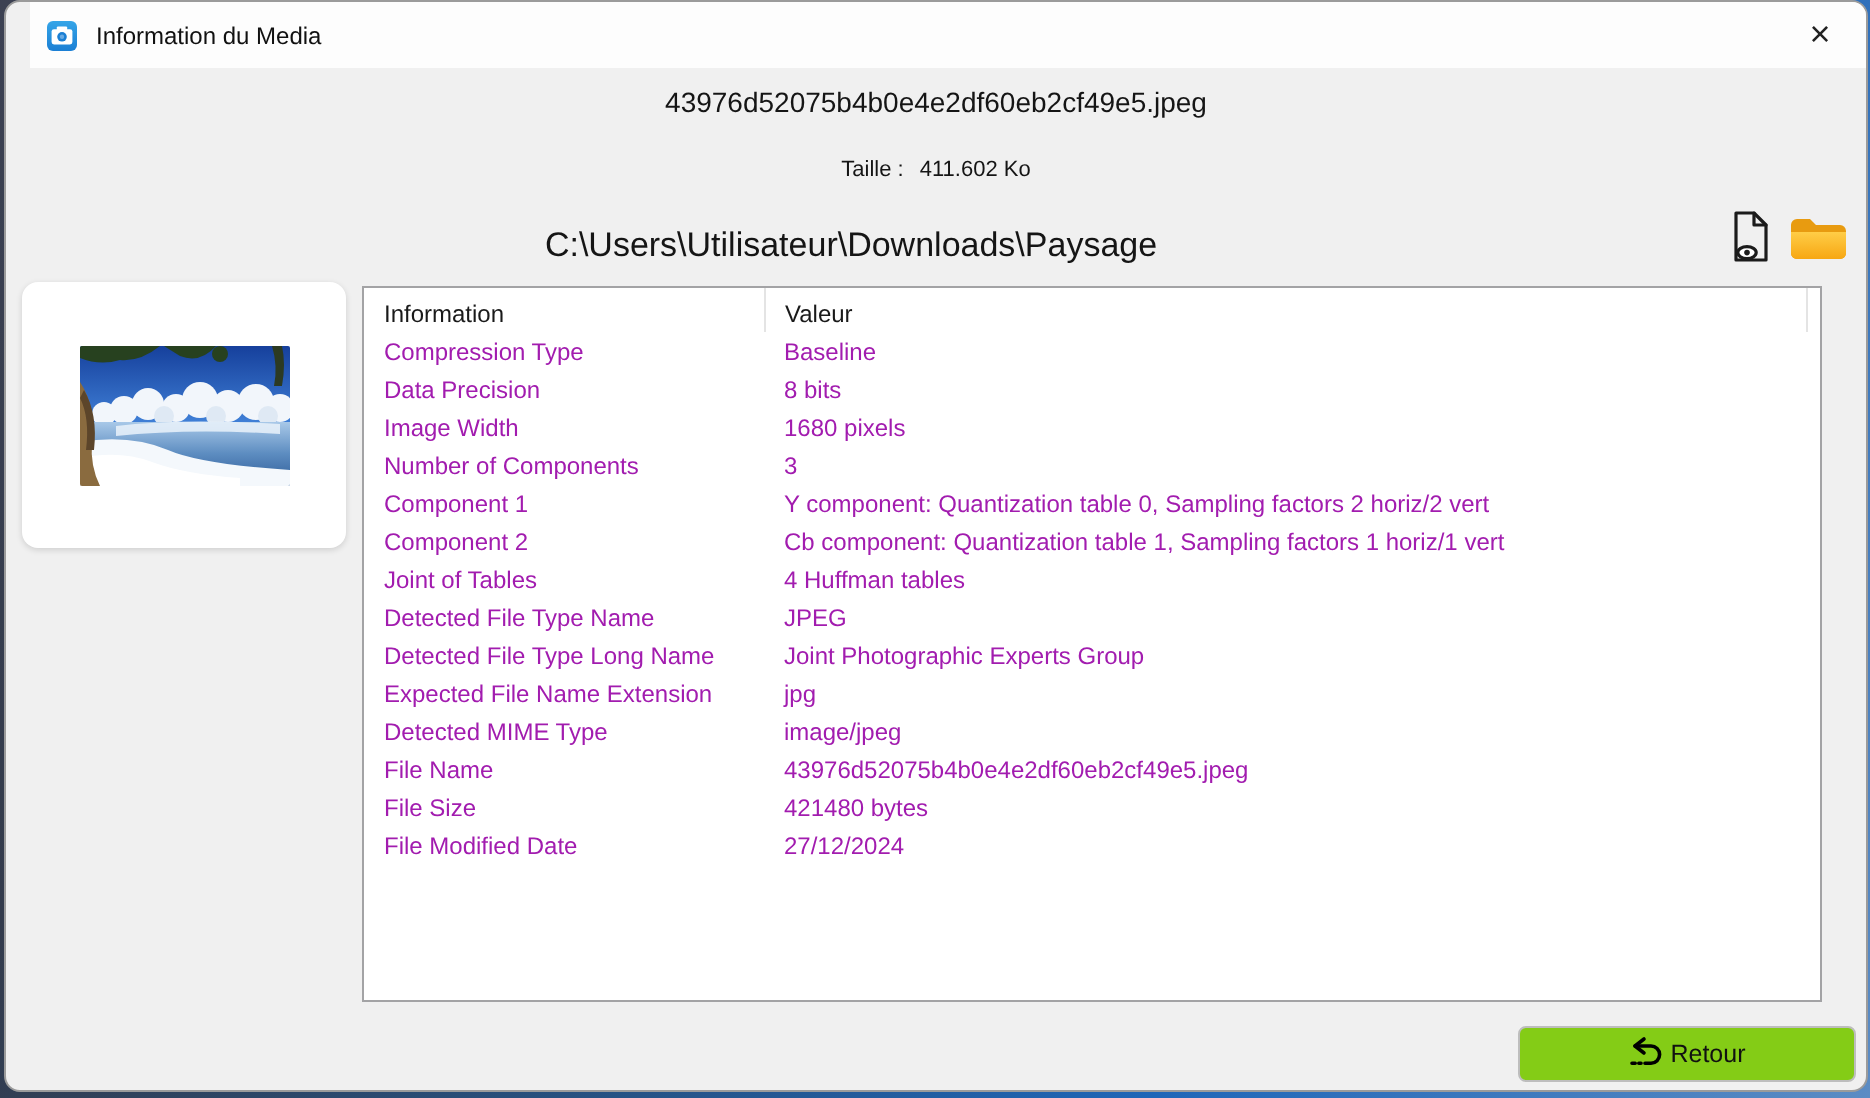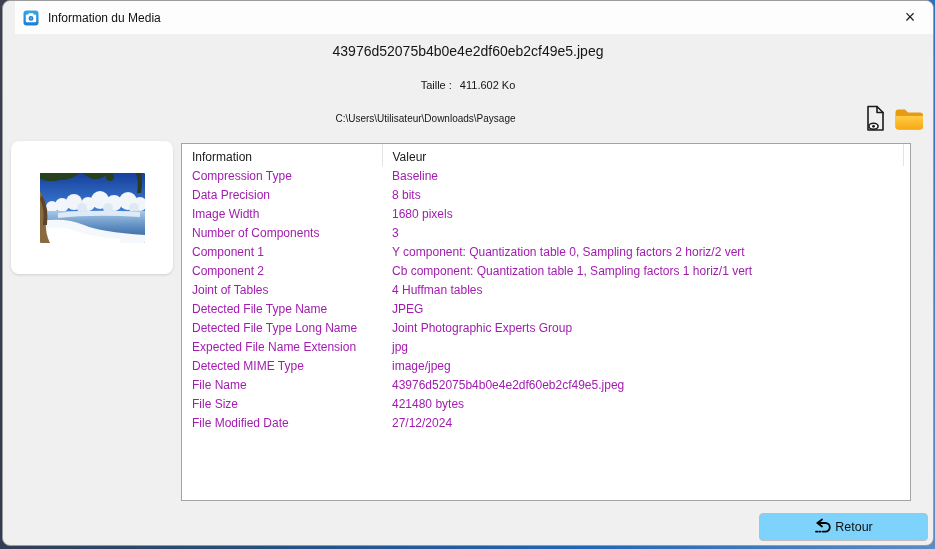--- a/index.html
+++ b/index.html
@@ -31,21 +31,21 @@
     position:absolute; top:42px; left:0; right:0; text-align:center;
     font-size:14px; color:#151515;
   }
   .size-line {
     position:absolute; top:78px; left:0; right:0; text-align:center;
     font-size:11px; color:#151515;
   }
   .size-line .gap { display:inline-block; width:8px; }
   .path-line {
     position:absolute; top:112px; left:0; width:845px; text-align:center;
-    font-size:10px; color:#151515;
+    font-size:17px; color:#151515;
   }
   .header-icons {
     position:absolute; top:104px; right:8px; display:flex; align-items:flex-end; gap:8px;
   }
   .icon-btn { background:transparent; border:none; padding:0; cursor:pointer; display:block; }
   
   .thumb-card {
     position:absolute; left:8px; top:140px; width:162px; height:133px;
     background:#ffffff; border-radius:8px;
     box-shadow:0 1px 3px rgba(0,0,0,0.14);
@@ -65,21 +65,21 @@
     border-right:1px solid #e4e4e4; color:#1a1a1a; white-space:nowrap; overflow:hidden;
   }
   table.meta th:last-child { border-right:none; }
   table.meta td {
     height:19px; padding:0 0 0 10px; color:#a21caf;
     white-space:nowrap; overflow:hidden; vertical-align:middle;
   }
   
   .retour-btn {
     position:absolute; right:5px; bottom:4px; width:169px; height:28px;
-    background:#7dd3fc; border:1px solid #bdbdbd; border-radius:4px;
+    background:#84cc16; border:1px solid #bdbdbd; border-radius:4px;
     font-size:12.5px; color:#111; font-family:inherit; cursor:pointer;
     display:flex; align-items:center; justify-content:center; gap:2px;
   }
 </style>
 </head>
 <body>
 
 <div class="window">
 
   <div class="titlebar">

